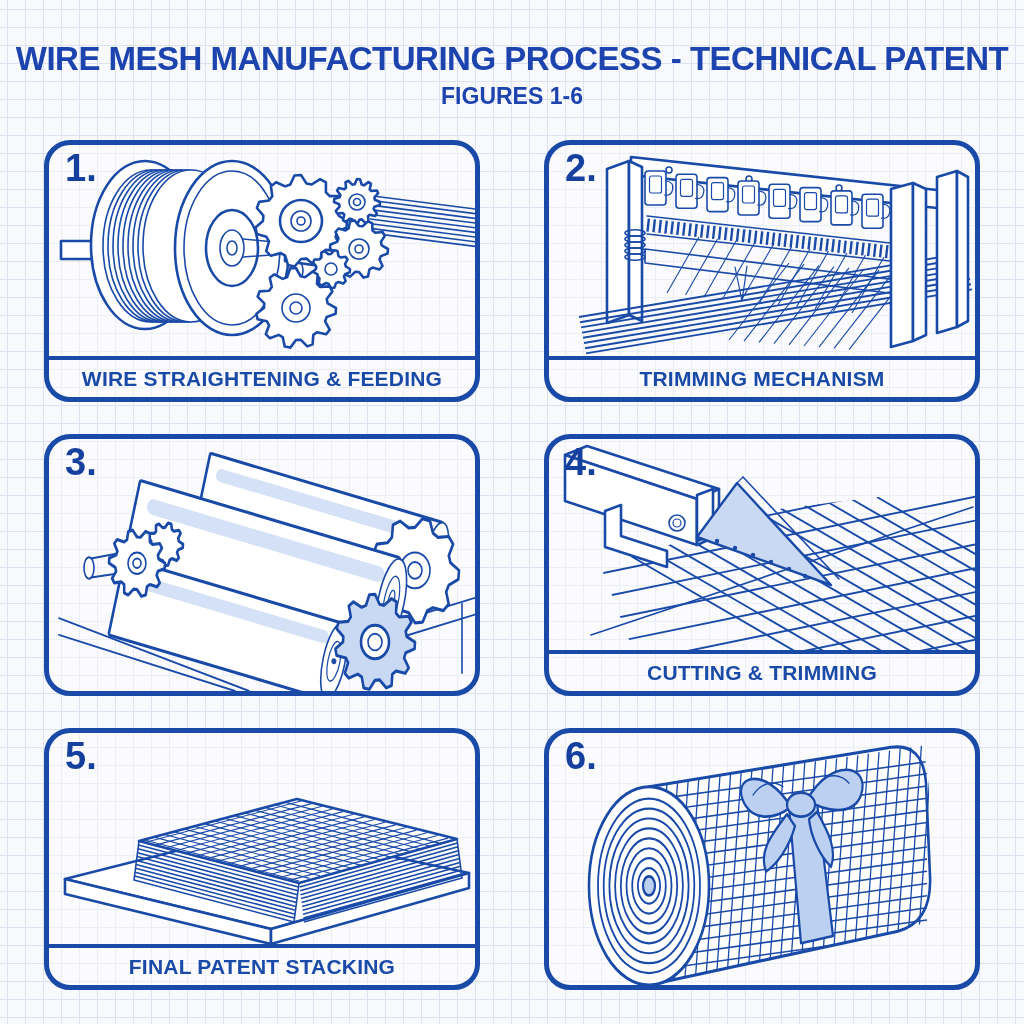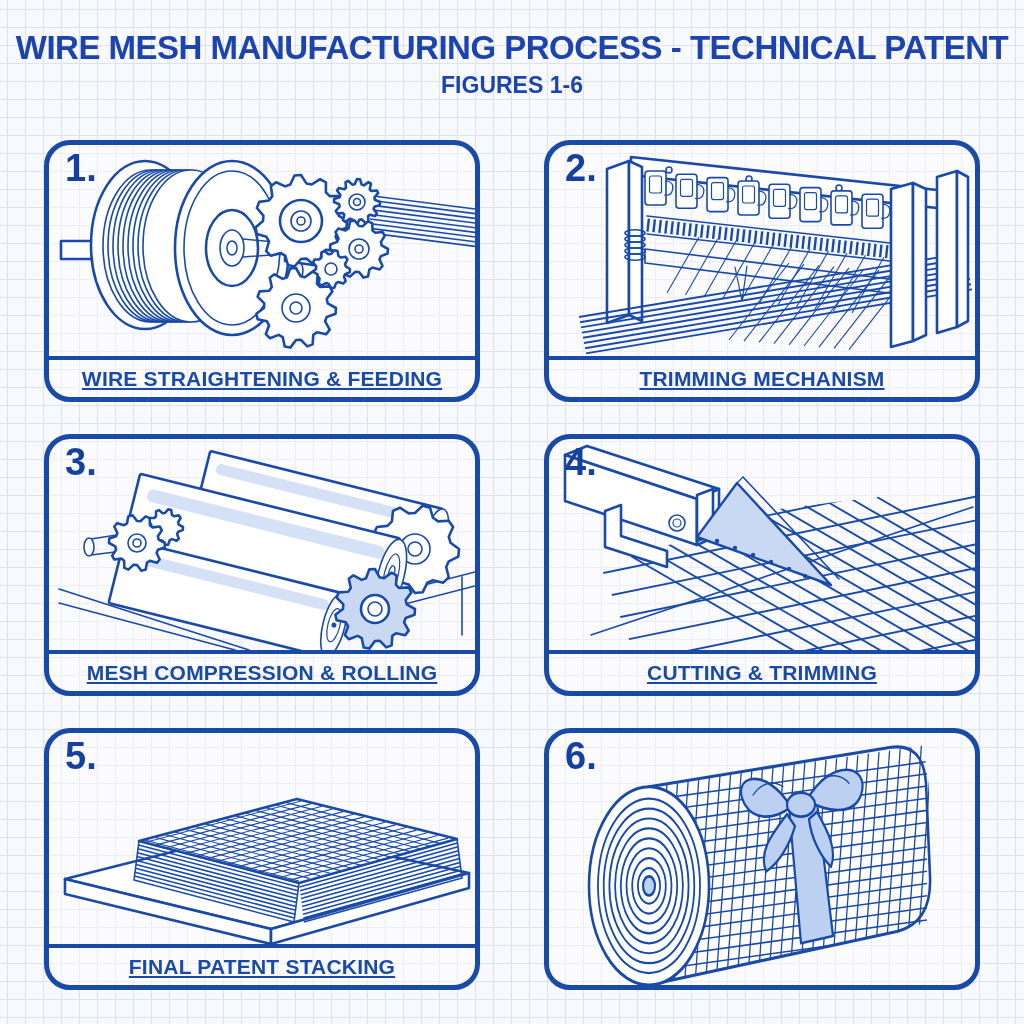--- a/index.html
+++ b/index.html
@@ -8,31 +8,31 @@
 }
 *{box-sizing:border-box;}
 body{
   width:1024px;height:1024px;margin:0;overflow:hidden;position:relative;
   font-family:"Liberation Sans",sans-serif;
   background-color:var(--paper);
   background-image:linear-gradient(to right,var(--grid) 1px,transparent 1px),
                    linear-gradient(to bottom,var(--grid) 1px,transparent 1px);
   background-size:18px 18px;background-position:7px 9px;
 }
-header{text-align:center;padding-top:29px;color:var(--title);}
+header{text-align:center;padding-top:40px;color:var(--title);}
 h1{font-size:33px;margin:0;letter-spacing:-0.5px;font-weight:bold;}
 .subtitle{font-size:23px;font-weight:bold;margin-top:5px;}
 .grid-panels{position:absolute;left:44px;top:140px;display:grid;
   grid-template-columns:436px 436px;gap:32px 64px;}
 .panel{width:436px;height:262px;border:5px solid var(--blue);border-radius:26px;
   position:relative;background:rgba(255,255,255,0.4);display:flex;flex-direction:column;overflow:hidden;}
 .art{flex:1;position:relative;}
 .art svg{position:absolute;left:0;top:0;width:100%;height:100%;}
 .caption{height:41px;border-top:4px solid var(--blue);display:flex;align-items:center;
-  justify-content:center;font-weight:bold;font-size:21px;color:var(--blue);letter-spacing:0.2px;text-decoration:underline;}
+  justify-content:center;font-weight:bold;font-size:21px;color:var(--blue);letter-spacing:0.2px;}
 .fig-num{position:absolute;top:2px;left:16px;font-size:38px;font-weight:bold;color:var(--num);z-index:3;}
 
 .ln{fill:none;stroke:var(--blue);stroke-width:2.6;stroke-linejoin:round;stroke-linecap:round;}
 .fw{fill:#fff;}
 .fl{fill:var(--lt);}
 .t{stroke-width:1.6;}
 .t12{stroke-width:1.2;}
 .dot{fill:var(--blue);stroke:none;}
 .hl{fill:var(--lt);opacity:.8;stroke:none;}
 .rb{fill:var(--ribbon);stroke:var(--blue);stroke-width:2.2;stroke-linejoin:round;}
@@ -253,21 +253,20 @@
           <circle class="ln t fw" cx="88" cy="104" r="9"></circle>
           <circle class="ln t" cx="88" cy="104" r="4"></circle>
         </g>
         <g>
           <path class="ln fl" d="M366.0,170.0L365.6,175.7L356.7,179.0L355.1,183.3L359.7,191.6L356.2,196.2L347.0,194.2L343.3,196.9L342.6,206.4L337.3,208.4L330.6,201.7L326.0,202.0L320.3,209.6L314.7,208.4L312.7,199.1L308.7,196.9L299.8,200.2L295.8,196.2L299.1,187.3L296.9,183.3L287.6,181.3L286.4,175.7L294.0,170.0L294.3,165.4L287.6,158.7L289.6,153.4L299.1,152.7L301.8,149.0L299.8,139.8L304.4,136.3L312.7,140.9L317.0,139.3L320.3,130.4L326.0,130.0L330.6,138.3L335.0,139.3L342.6,133.6L347.6,136.3L347.0,145.8L350.2,149.0L359.7,148.4L362.4,153.4L356.7,161.0L357.7,165.4Z"></path>
           <circle class="ln fw" cx="326" cy="170" r="14"></circle>
           <circle class="ln t" cx="326" cy="170" r="7"></circle>
         </g>
       </svg>
     </div>
-    <div class="caption">MESH COMPRESSION &amp; ROLLING</div>
   </section>
 
   <section class="panel">
     <div class="fig-num">4.</div>
     <div class="art">
       <svg viewBox="0 0 426 211" preserveAspectRatio="none">
         <clipPath id="mclip">
             <polygon points="52,128 230,70 426,46 426,211 84,211"></polygon>
           </clipPath>
         <g clip-path="url(#mclip)">

